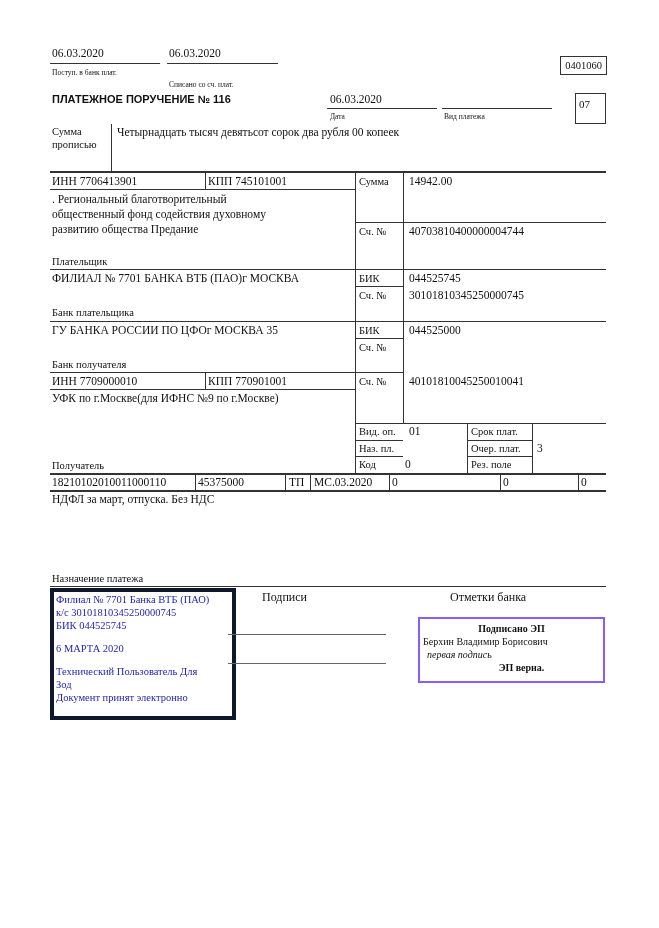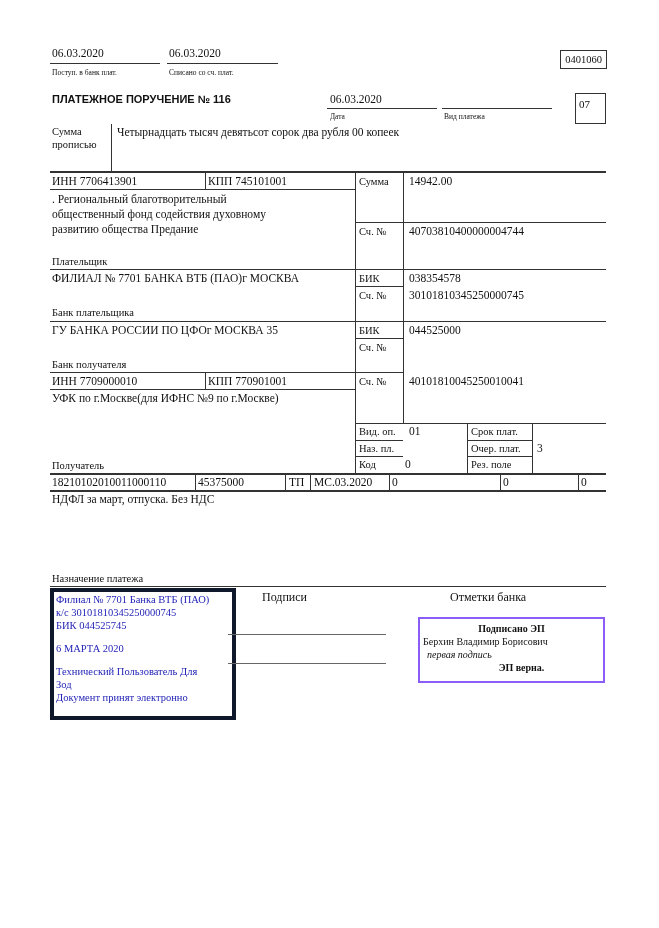--- a/index.html
+++ b/index.html
@@ -19,23 +19,23 @@
 </style>
 </head>
 <body>
 
 <div class="abs serif t11" style="left:52px;top:47px;">06.03.2020</div>
 <div class="hl" style="left:50px;top:63px;width:110px;"></div>
 <div class="abs serif t8" style="left:52px;top:68px;">Поступ. в банк плат.</div>
 
 <div class="abs serif t11" style="left:169px;top:47px;">06.03.2020</div>
 <div class="hl" style="left:167px;top:63px;width:111px;"></div>
-<div class="abs serif t8" style="left:169px;top:68px;">Списано со сч. плат.</div>
+<div class="abs serif t8" style="left:169px;top:80px;">Списано со сч. плат.</div>
 
-<div class="box serif" style="left:560px;top:50px;width:45px;height:17px;font-size:10.5px;line-height:17px;text-align:center;">0401060</div>
+<div class="box serif" style="left:560px;top:56px;width:45px;height:17px;font-size:10.5px;line-height:17px;text-align:center;">0401060</div>
 
 <div class="abs sans" style="left:52px;top:93px;font-size:11px;font-weight:bold;">ПЛАТЕЖНОЕ ПОРУЧЕНИЕ № 116</div>
 
 <div class="abs serif t11" style="left:330px;top:93px;">06.03.2020</div>
 <div class="hl" style="left:327px;top:108px;width:110px;"></div>
 <div class="abs serif t8" style="left:330px;top:112px;">Дата</div>
 
 <div class="abs serif t11" style="left:444px;top:93px;"></div>
 <div class="hl" style="left:442px;top:108px;width:110px;"></div>
 <div class="abs serif t8" style="left:444px;top:112px;">Вид платежа</div>
@@ -72,21 +72,21 @@
   <div>развитию общества Предание</div>
 </div>
 <div class="abs serif t10" style="left:359px;top:226px;">Сч. №</div>
 <div class="abs serif t11" style="left:409px;top:225px;">40703810400000004744</div>
 <div class="abs serif t10" style="left:52px;top:256px;">Плательщик</div>
 
 <div class="hl" style="left:50px;top:269px;width:556px;"></div>
 
 <div class="abs serif t11" style="left:52px;top:272px;">ФИЛИАЛ № 7701 БАНКА ВТБ (ПАО)г МОСКВА</div>
 <div class="abs serif t10" style="left:359px;top:273px;">БИК</div>
-<div class="abs serif t11" style="left:409px;top:272px;">038354578</div>
+<div class="abs serif t11" style="left:409px;top:272px;">044525745</div>
 <div class="hl" style="left:355px;top:286px;width:48px;"></div>
 <div class="abs serif t10" style="left:359px;top:290px;">Сч. №</div>
 <div class="abs serif t11" style="left:409px;top:289px;">30101810345250000745</div>
 <div class="abs serif t10" style="left:52px;top:307px;">Банк плательщика</div>
 
 <div class="hl" style="left:50px;top:321px;width:556px;"></div>
 
 <div class="abs serif t11" style="left:52px;top:324px;">ГУ БАНКА РОССИИ ПО ЦФОг МОСКВА 35</div>
 <div class="abs serif t10" style="left:359px;top:325px;">БИК</div>
 <div class="abs serif t11" style="left:409px;top:324px;">044525000</div>

